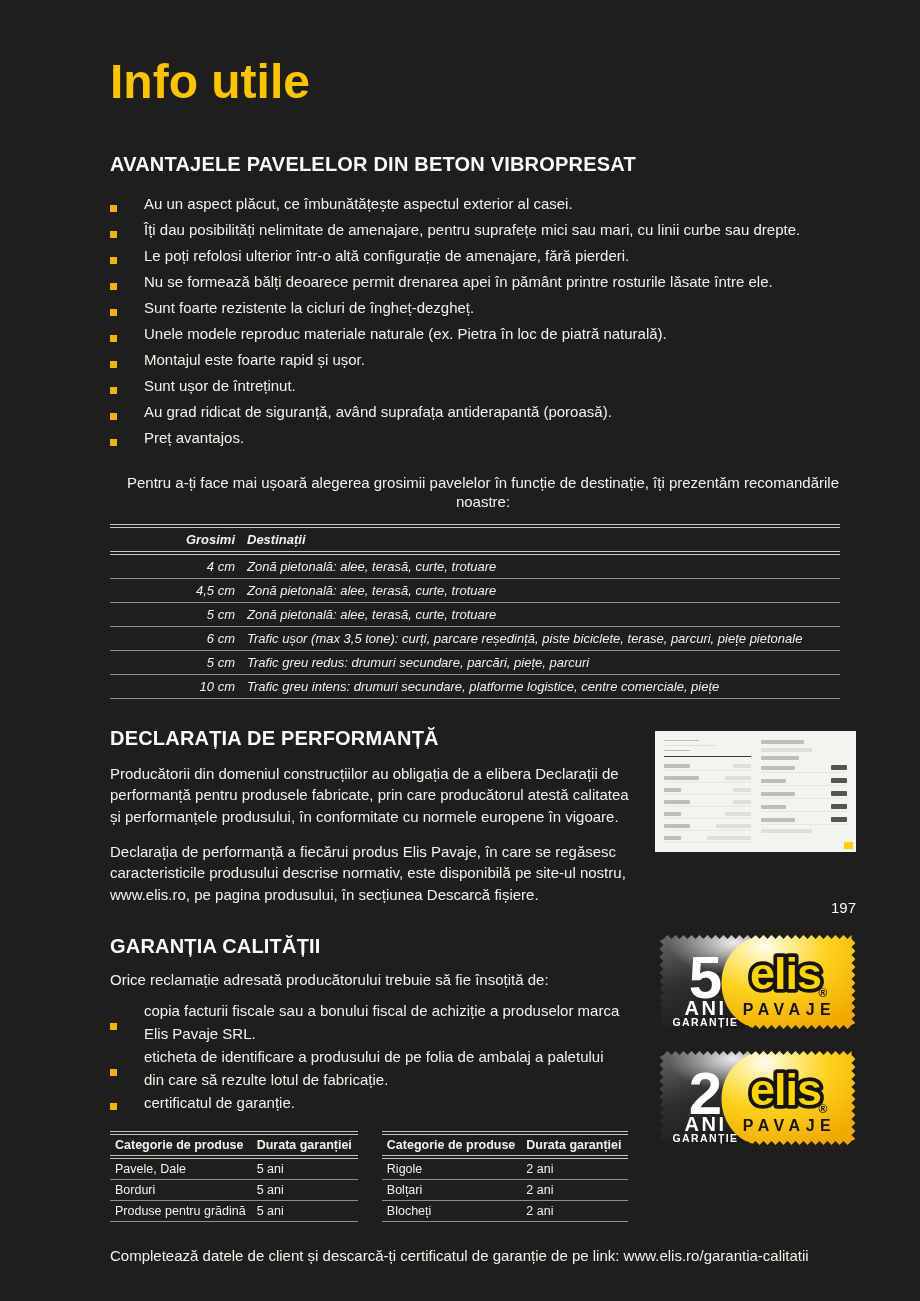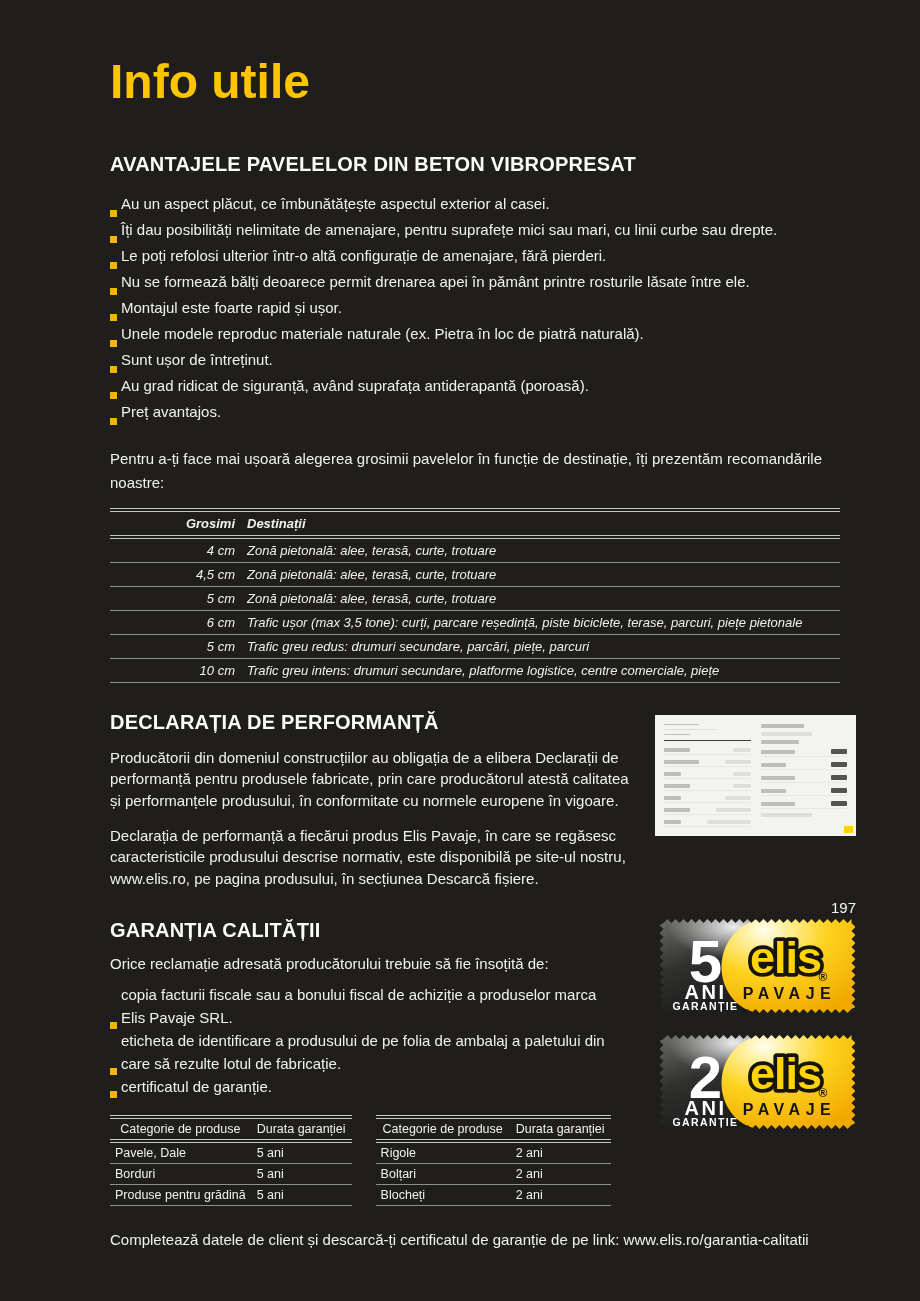--- a/index.html
+++ b/index.html
@@ -9,26 +9,26 @@
     color:#f1f1ee;
     font-family:"Liberation Sans",sans-serif;
     overflow:hidden;
   }
   .page{position:relative;box-sizing:border-box;width:920px;height:938px;padding:56px 64px 0 110px;}
   h1{color:#fdc500;font-size:48px;line-height:1.1;margin:0 0 44px;font-weight:700;letter-spacing:0;}
   h2{font-size:20px;line-height:23px;margin:0;font-weight:700;color:#fafaf8;letter-spacing:.2px;}
 
   
   ul.blist{list-style:none;margin:15px 0 0;padding:0;}
-  ul.blist li{display:flex;align-items:flex-end;gap:4px;font-size:15px;}
+  ul.blist li{display:flex;align-items:center;gap:27px;font-size:15px;}
   .adv li{line-height:26px;}
   .sq{width:7px;height:7px;background:#f0b40a;flex:none;margin-top:9px;}
 
   .sec2{margin-top:22px;}
-  .intro{font-size:15px;line-height:24px;margin:12px 0 9px;max-width:748px;}
+  .intro{font-size:15px;line-height:19px;margin:12px 0 9px;max-width:748px;text-align:center;}
 
   
   table.main{border-collapse:collapse;margin-top:13px;font-size:13px;width:730px;table-layout:auto;}
   table.main th,table.main td{padding:4px 0 4px 12px;text-align:left;font-weight:400;white-space:nowrap;font-style:italic;}
   table.main th{font-weight:700;}
   table.main .c1{width:125px;text-align:right;padding:4px 0;}
   table.main thead th{border-top:4px double #c6c6c3;border-bottom:4px double #c6c6c3;}
   table.main tbody td{border-bottom:1px solid #8f8f8c;}
 
   
@@ -53,21 +53,21 @@
   .intro2{font-size:15px;line-height:21px;margin:11px 0 0;}
   .wlist{margin-top:9px !important;max-width:512px;}
   .wlist li{line-height:23px;}
   .wlist .sq{margin-top:8px;}
   .warr-right{width:197px;flex:none;display:flex;flex-direction:column;gap:22px;}
 
   
   .mini-tables{display:flex;gap:24px;margin-top:17px;}
   table.mini{border-collapse:collapse;font-size:12.5px;width:235px;}
   table.mini th,table.mini td{text-align:left;padding:3px 6px 3px 5px;font-weight:400;white-space:nowrap;}
-  table.mini th{font-weight:400;text-align:center;}
+  table.mini th{font-weight:700;}
   table.mini .mc1{width:144px;}
   table.mini thead th{border-top:4px double #c6c6c3;border-bottom:4px double #c6c6c3;}
   table.mini tbody td{border-bottom:1px solid #8f8f8c;}
 
   .footer-note{font-size:15px;line-height:20px;margin:24px 0 0;}
   .page-num{position:absolute;right:64px;bottom:22px;font-size:15px;color:#f5f5f2;}
 
   
   svg.stamp{display:block;width:197px;height:94px;}
   .stamp text{font-family:"Liberation Sans",sans-serif;}
@@ -126,29 +126,33 @@
         <li>
           <span class="sq"></span>
           <span>Le poți refolosi ulterior într-o altă configurație de amenajare, fără pierderi.</span>
         </li>
 
         <li>
           <span class="sq"></span>
           <span>Nu se formează bălți deoarece permit drenarea apei în pământ printre rosturile lăsate între ele.</span>
         </li>
 
+        <li>
+          <span class="sq"></span>
+          <span>Sunt foarte rezistente la cicluri de îngheț-dezgheț.</span>
+        </li>
+
+        <li>
+          <span class="sq"></span>
+          <span>Unele modele reproduc materiale naturale (ex. Pietra în loc de piatră naturală).</span>
+        </li>
 
         <li>
           <span class="sq"></span>
           <span>Montajul este foarte rapid și ușor.</span>
-        </li>
-
-        <li>
-          <span class="sq"></span>
-          <span>Unele modele reproduc materiale naturale (ex. Pietra în loc de piatră naturală).</span>
         </li>
 
         <li>
           <span class="sq"></span>
           <span>Sunt ușor de întreținut.</span>
         </li>
 
         <li>
           <span class="sq"></span>
           <span>Au grad ridicat de siguranță, având suprafața antiderapantă (poroasă).</span>

